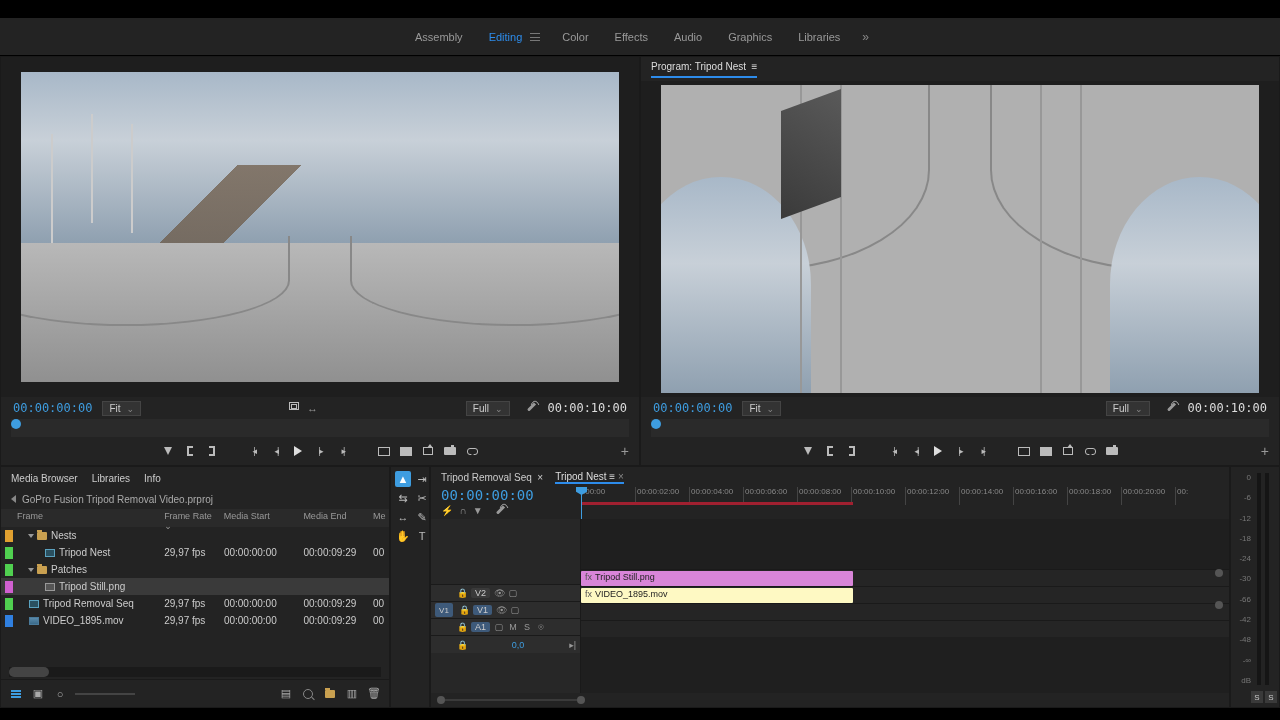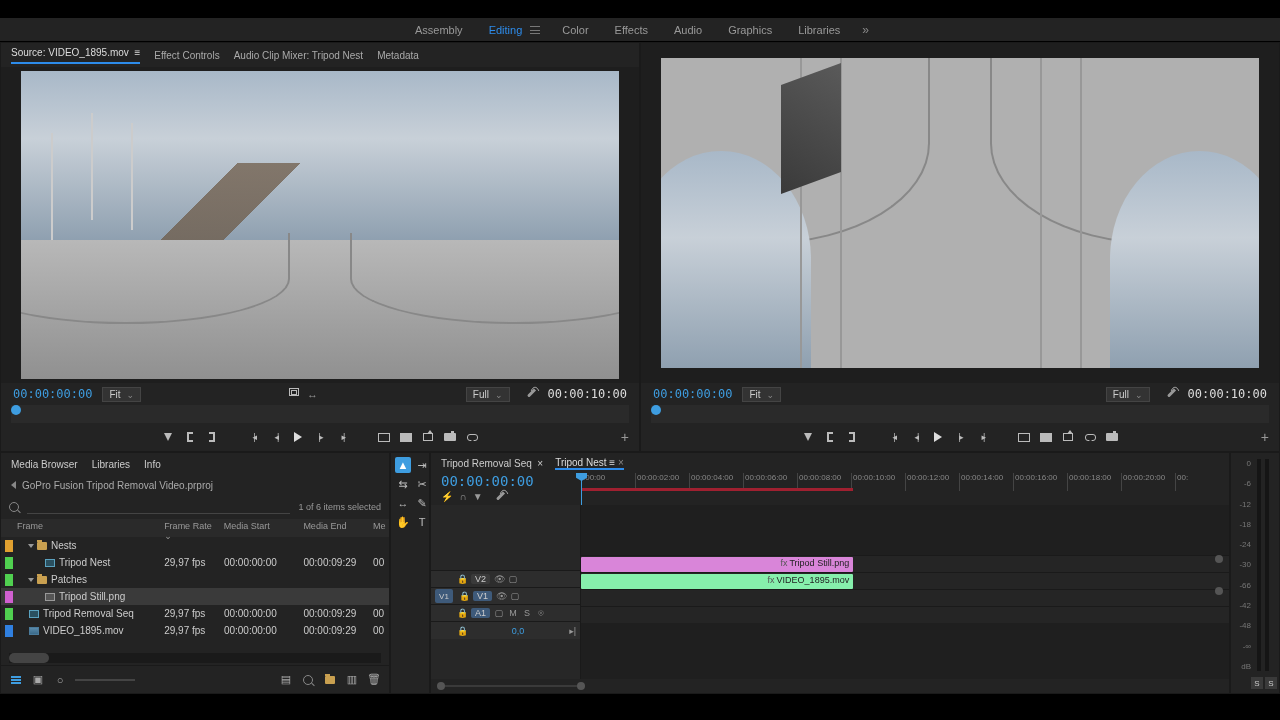--- a/index.html
+++ b/index.html
@@ -1,18 +1,18 @@
 <!DOCTYPE html>
 <html><head>
 <meta charset="utf-8">
 <style>
 * { margin: 0; padding: 0; box-sizing: border-box; font-family: -apple-system, "Segoe UI", sans-serif; }
 body { background: #000; color: #ccc; font-size: 11px; overflow: hidden; width: 1280px; height: 720px; }
 
-.top-tabs { height: 24px; background: #232323; display: flex; align-items: center; justify-content: center; gap: 18px; border-bottom: 1px solid #000; margin-top: 18px; }
+.top-tabs { height: 38px; background: #232323; display: flex; align-items: center; justify-content: center; gap: 18px; border-bottom: 1px solid #000; margin-top: 18px; }
 .top-tab { color: #999; cursor: pointer; padding: 2px 4px; }
 .top-tab.active { color: #2d8ceb; }
 .top-tab-group { display: flex; align-items: center; gap: 4px; }
 .hamburger { display: inline-block; width: 10px; height: 8px; border-top: 1px solid #777; border-bottom: 1px solid #777; position: relative; }
 .hamburger::after { content: ""; position: absolute; top: 3px; left: 0; width: 100%; height: 1px; background: #777; }
 .more-arrows { color: #888; font-size: 12px; }
 
 .monitors { display: flex; height: 410px; }
 .monitor { flex: 1; background: #232323; border: 1px solid #1a1a1a; display: flex; flex-direction: column; }
 .monitor-tabs { height: 24px; display: flex; align-items: center; gap: 14px; padding: 0 10px; font-size: 10px; color: #aaa; }
@@ -119,23 +119,23 @@
 .track-hdr .lock { color: #888; width: 10px; text-align: center; }
 .track-hdr .tname { background: #3a3a3a; padding: 0 4px; border-radius: 2px; }
 .track-hdr .tname.active { background: #3e5a7a; }
 .track-hdr .eye, .track-hdr .mute, .track-hdr .solo, .track-hdr .mic { width: 10px; text-align: center; color: #999; }
 .src-patch { width: 18px; height: 14px; background: #3e5a7a; font-size: 8px; display: flex; align-items: center; justify-content: center; border-radius: 2px; margin-right: 2px; }
 .track-hdr.audio-master { height: 18px; }
 .tl-spacer-bot { height: 40px; }
 
 .tl-tracks { flex: 1; position: relative; }
 .track-lane { height: 17px; border-top: 1px solid #1a1a1a; position: relative; background: #252525; }
-.clip { position: absolute; top: 1px; height: 15px; font-size: 9px; padding: 1px 4px; overflow: hidden; border-radius: 1px; text-align: right; }
+.clip { position: absolute; top: 1px; height: 15px; font-size: 9px; padding: 1px 4px; overflow: hidden; border-radius: 1px; }
 .clip.v2 { background: #d985d9; color: #222; }
-.clip.v1 { background: #86efac; color: #222; }
+.clip.v1 { background: #fef9c3; color: #222; }
 .clip-fx { display: inline-block; width: 8px; height: 8px; color: #555; margin-right: 2px; }
 .tl-outhandle { position: absolute; right: 6px; top: 50px; width: 8px; height: 8px; border-radius: 50%; background: #555; box-shadow: 0 32px 0 #555; }
 
 .tl-scroll-bot { height: 14px; display: flex; align-items: center; padding: 0 6px; }
 .tl-zoom { width: 150px; position: relative; height: 8px; }
 .tl-zoom::before, .tl-zoom::after { content: ""; position: absolute; top: 0; width: 8px; height: 8px; background: #555; border-radius: 50%; }
 .tl-zoom::before { left: 0; }
 .tl-zoom::after { left: 140px; }
 .tl-zoom-line { position: absolute; top: 3px; left: 8px; width: 132px; height: 2px; background: #3a3a3a; }
 
@@ -181,26 +181,20 @@
   <span class="top-tab">Effects</span>
   <span class="top-tab">Audio</span>
   <span class="top-tab">Graphics</span>
   <span class="top-tab">Libraries</span>
   <span class="more-arrows">»</span>
 </div>
 
 <div class="monitors">
 
   <div class="monitor">
-    <div class="monitor-tabs">
-      <span class="active"><span>Source: VIDEO_1895.mov</span> &nbsp;≡</span>
-      <span>Effect Controls</span>
-      <span>Audio Clip Mixer: Tripod Nest</span>
-      <span>Metadata</span>
-    </div>
     <div class="monitor-viewport">
       <div class="viewport-img">
         <div class="sky"></div>
           <div class="ground"></div>
         <div class="structure"></div>
           <div class="poles"></div>
       </div>
     </div>
     <div class="monitor-info">
       <span class="timecode">00:00:00:00</span>
@@ -254,20 +248,23 @@
           <span class="i-cam"></span>
         </span>
       <span class="ctrl">
           <span class="i-vr"></span>
         </span>
       <span class="ctrl-plus">+</span>
     </div>
   </div>
 
   <div class="monitor">
+    <div class="monitor-tabs">
+      <span class="active"><span>Program: Tripod Nest</span> &nbsp;≡</span>
+    </div>
     <div class="monitor-viewport">
       <div class="viewport-img program">
         <div class="ground"></div>
         <div class="sky"></div>
           <div class="sky r"></div>
         <div class="vlines"></div>
         <div class="side"></div>
       </div>
     </div>
     <div class="monitor-info">
@@ -330,25 +327,20 @@
 
   <div class="project-panel">
     <div class="panel-tabs">
       <span>Media Browser</span>
       <span>Libraries</span>
       <span>Info</span>
     </div>
     <div class="project-name">
       <span class="back-arrow"></span>
       <span>GoPro Fusion Tripod Removal Video.prproj</span>
-    </div>
-    <div class="search-row">
-      <span class="search-icon"></span>
-      <div class="search-line"></div>
-      <span class="sel-count">1 of 6 items selected</span>
     </div>
     <div class="project-table">
       <div class="pt-header">
         <div class="col-color"></div>
         <div class="col-name">Frame</div>
         <div class="col-fr"><span>Frame Rate</span> ⌄</div>
         <div class="col-ms">Media Start</div>
         <div class="col-me">Media End</div>
         <div class="col-md">Me</div>
       </div>

